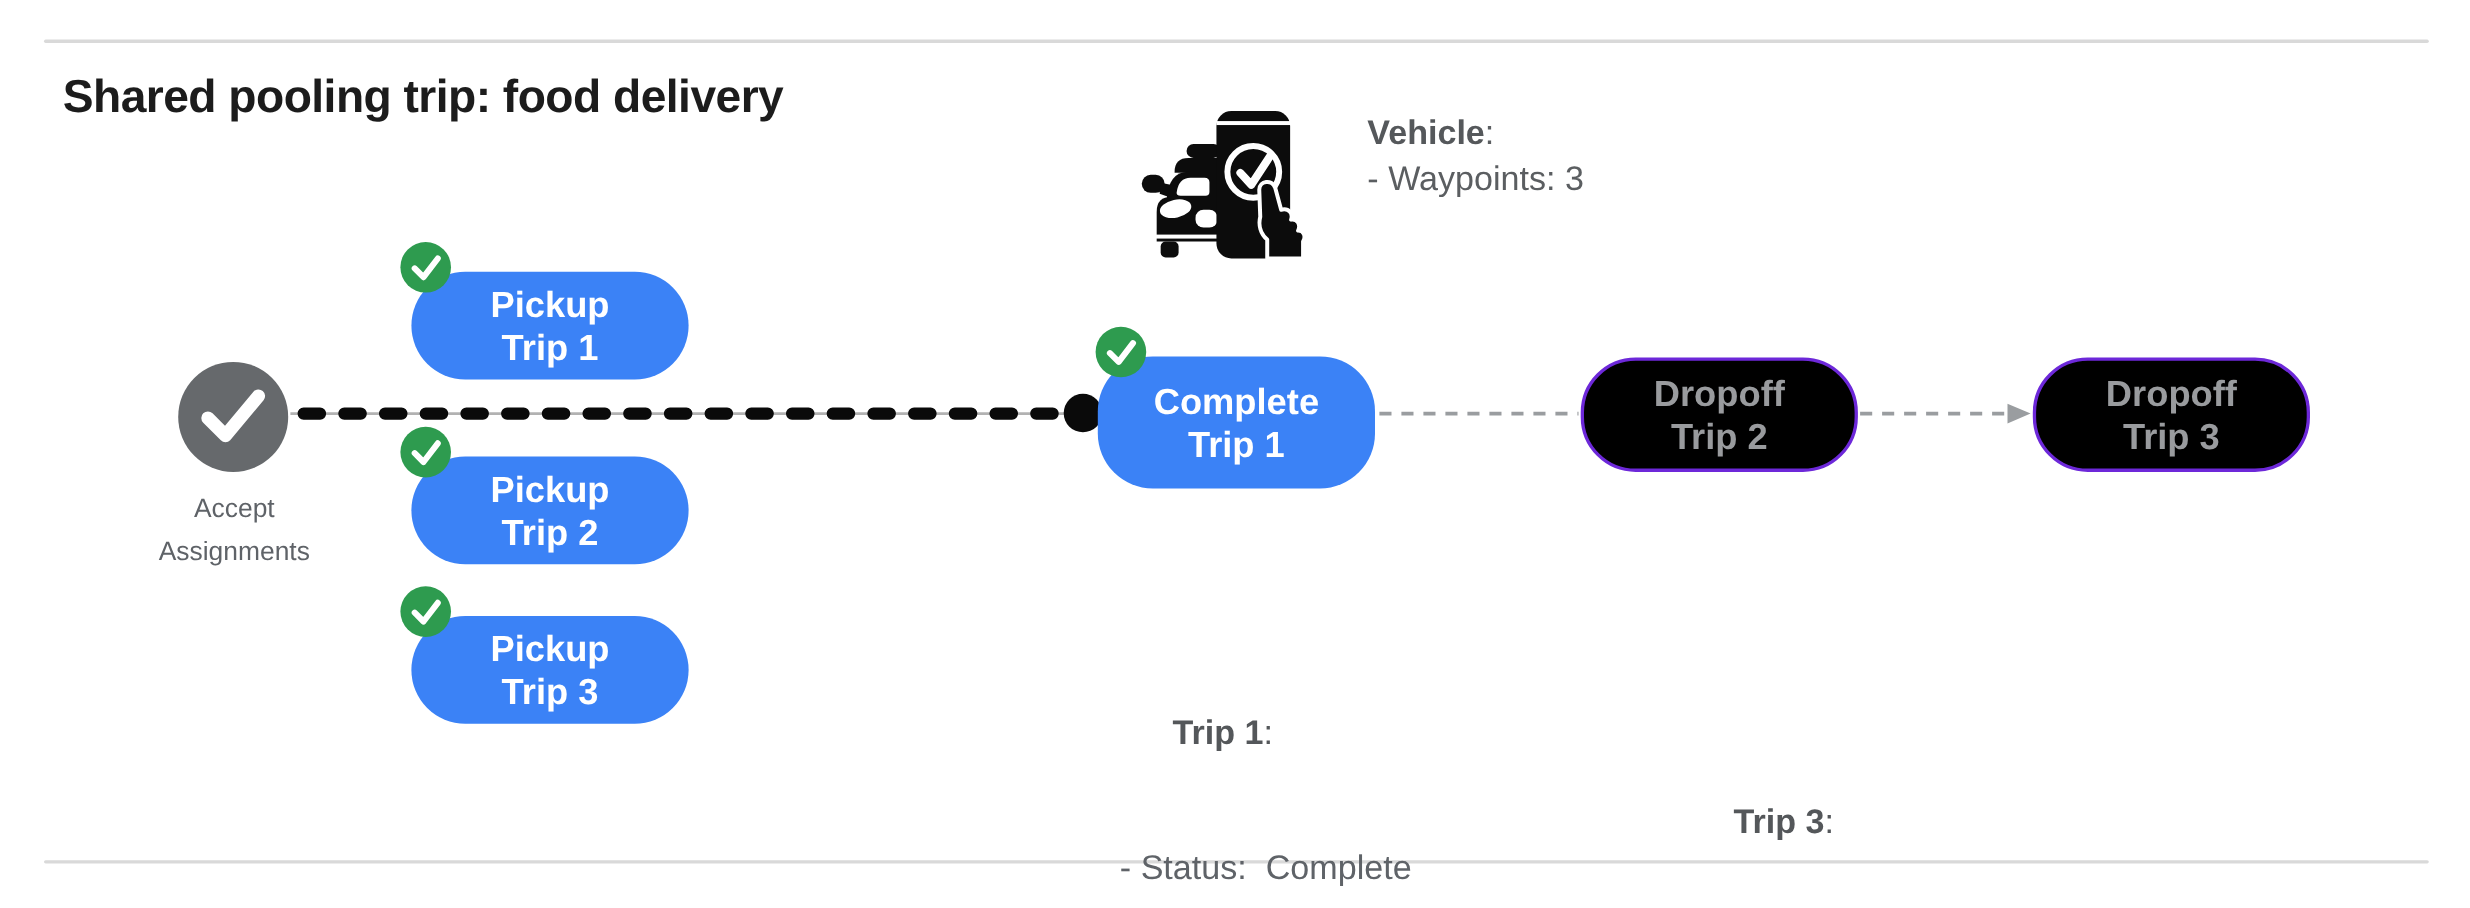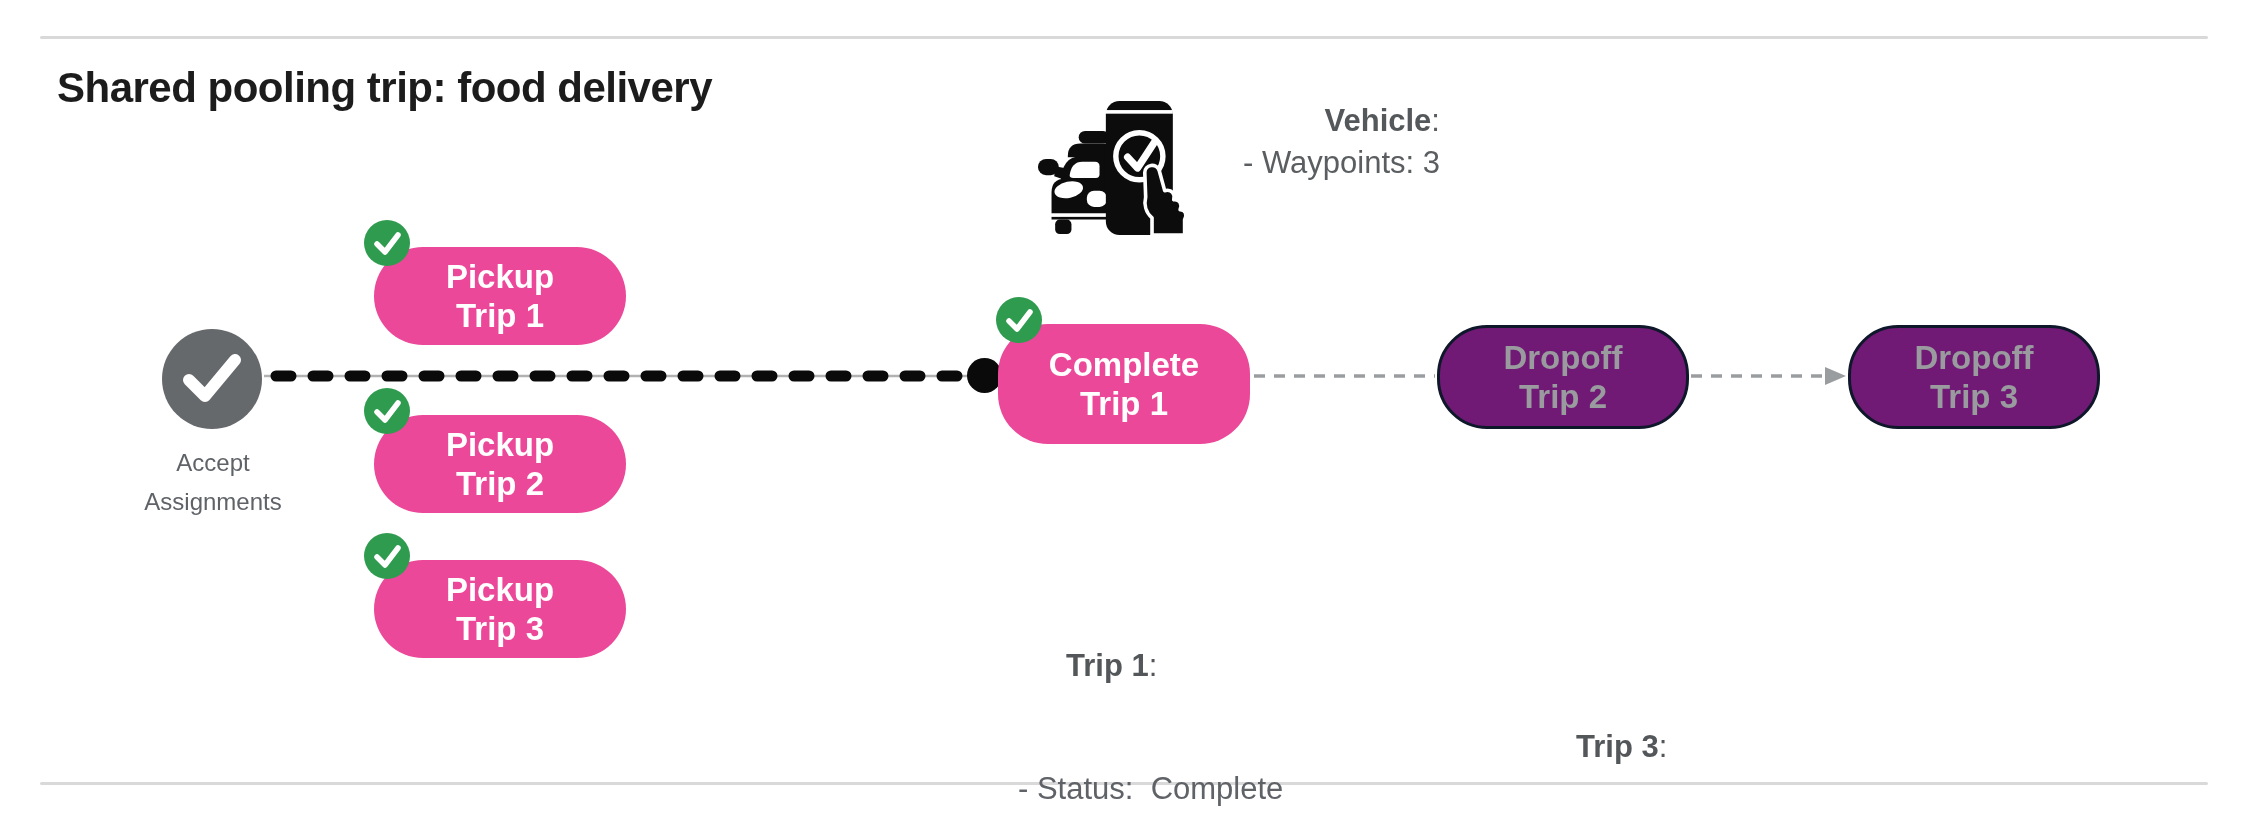--- a/index.html
+++ b/index.html
@@ -20,45 +20,45 @@
   #page-title{
     position:absolute;left:57px;top:64px;
     font-size:42px;font-weight:bold;color:#1c1c1c;
     letter-spacing:-0.5px;white-space:nowrap;
   }
 
   
   #vehicle-icon{position:absolute;left:1028px;top:82px;}
   #vehicle-info{
     position:absolute;left:1243px;top:100px;
-    font-size:31px;line-height:42px;color:#5b5e61;text-align:right;
+    font-size:31px;line-height:42px;color:#5b5e61;
   }
   #vehicle-info .lbl{font-weight:bold;color:#55585b;}
 
   
   #accept-node{
     position:absolute;left:162px;top:329px;width:100px;height:100px;
     border-radius:50%;background:#66696c;
     display:flex;align-items:center;justify-content:center;
   }
   #accept-label{
     position:absolute;left:57px;top:443px;width:312px;
     text-align:center;font-size:24px;line-height:39px;color:#5f6368;
   }
 
   
   .pill{
     position:absolute;width:252px;height:98px;border-radius:50px;
     display:flex;flex-direction:column;align-items:center;justify-content:center;
     font-size:33px;font-weight:bold;line-height:39px;text-align:center;
   }
-  .pill.orange{background:#ec4899;color:#ffffff;}
+  .pill.orange{background:#3b82f6;color:#ffffff;}
   .pill.ghost{
-    width:246px;height:98px;background:#701a75;
-    border:3px solid #0f172a;color:#999b9e;
+    width:246px;height:98px;background:#000000;
+    border:3px solid #6d28d9;color:#999b9e;
   }
   #pill-pickup-1{left:374px;top:247px;}
   #pill-pickup-2{left:374px;top:415px;}
   #pill-pickup-3{left:374px;top:560px;}
   #pill-complete-1{left:998px;top:324px;height:120px;}
   #pill-dropoff-2{left:1437px;top:325px;}
   #pill-dropoff-3{left:1848px;top:325px;}
 
   .badge{
     position:absolute;left:-10px;top:-27px;width:46px;height:46px;

